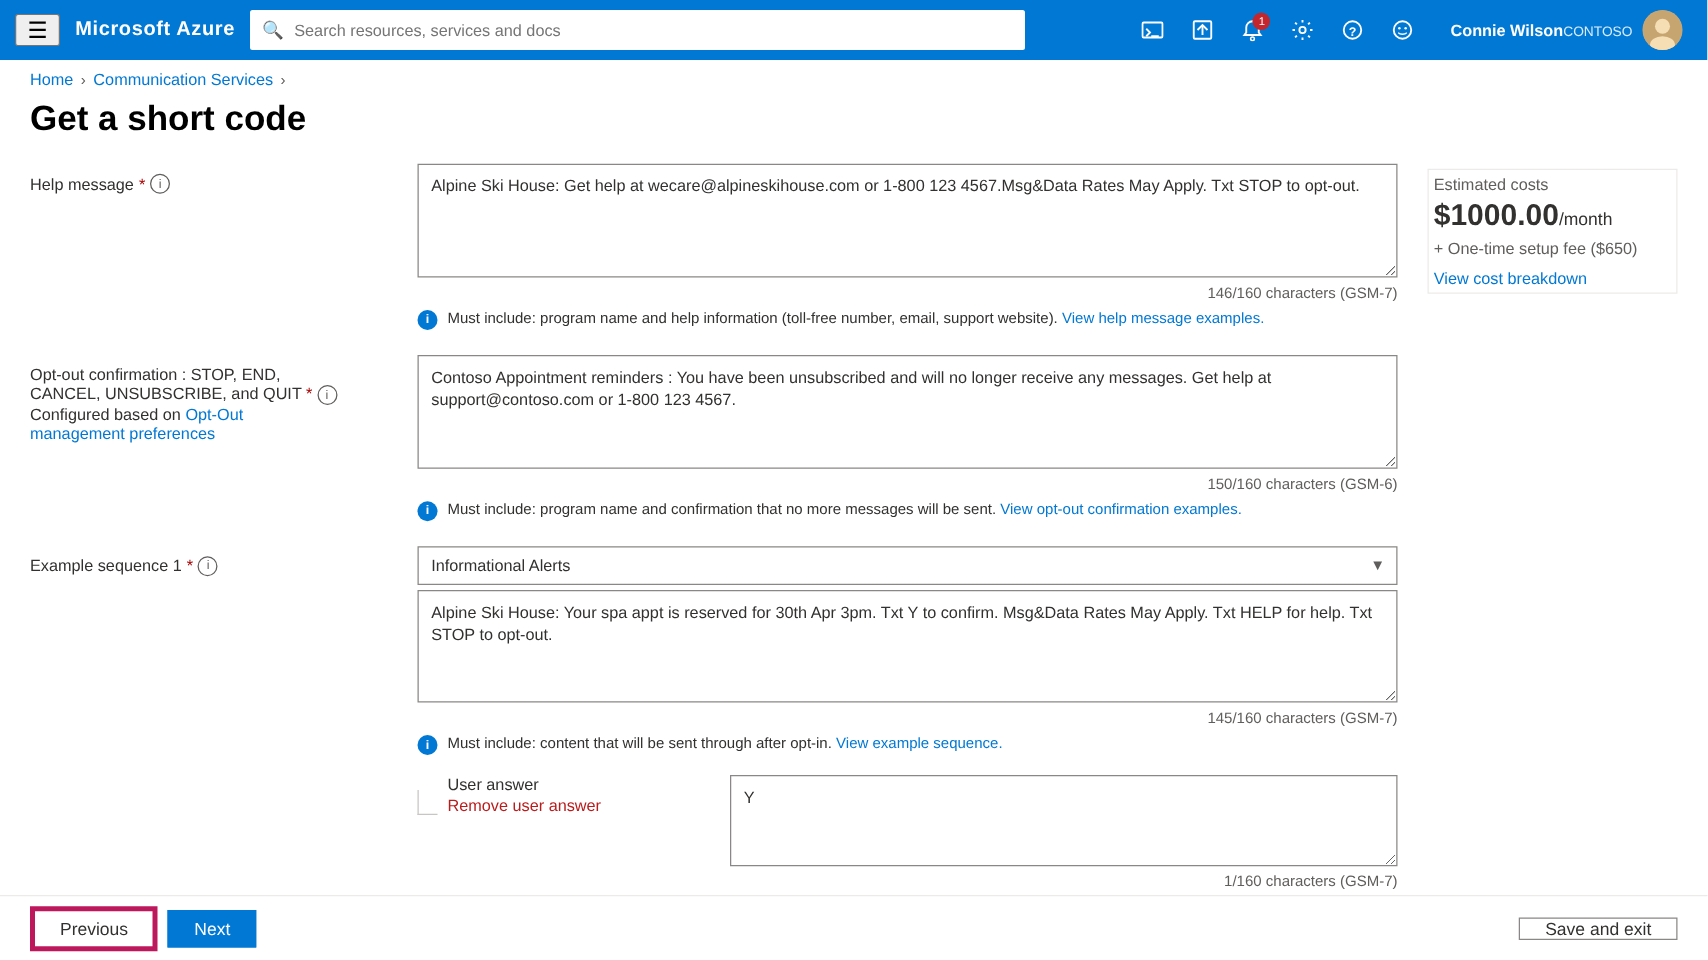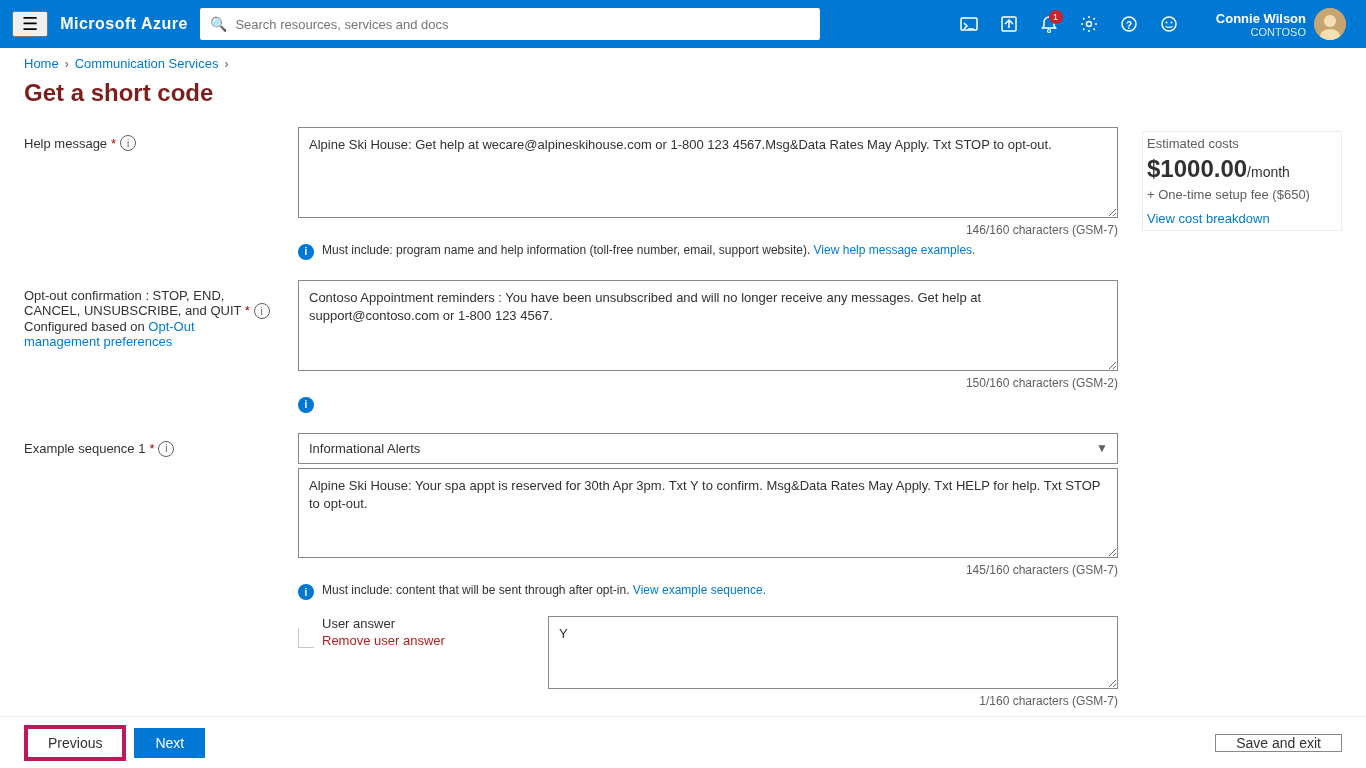--- a/index.html
+++ b/index.html
@@ -40,40 +40,40 @@
     }
     .notif-badge {
       position: absolute; top: 4px; right: 4px; background: #c4262e;
       border-radius: 50%; width: 14px; height: 14px; font-size: 9px;
       display: flex; align-items: center; justify-content: center; color: #fff;
     }
     .topnav-user {
       display: flex; align-items: center; gap: 8px; cursor: pointer;
       padding: 0 8px; height: 48px;
     }
-    .topnav-user-info { display: flex; flex-direction: column; align-items: flex-end; }
+    .topnav-user-info { display: flex; flex-direction: row; align-items: flex-end; }
     .topnav-user-name { font-size: 13px; font-weight: 600; }
-    .topnav-user-org { font-size: 11px; opacity: 0.85; padding-left: 44px; }
+    .topnav-user-org { font-size: 11px; opacity: 0.85; }
     .topnav-avatar {
       width: 32px; height: 32px; border-radius: 50%; background: #c7a571;
       display: flex; align-items: center; justify-content: center;
       overflow: hidden; font-size: 12px; font-weight: 600;
     }
 
     
     .breadcrumb {
       padding: 8px 24px 4px;
       display: flex; align-items: center; gap: 6px;
       font-size: 13px; color: #605e5c;
     }
     .breadcrumb a { color: #0078d4; text-decoration: none; }
     .breadcrumb-sep { color: #605e5c; font-size: 12px; }
 
     
-    .page-title { padding: 4px 24px 20px; font-size: 24px; font-weight: 600; color: #7f1d1d; }
+    .page-title { padding: 4px 24px 20px; font-size: 28px; font-weight: 600; color: #000000; }
 
     
     .main-content {
       padding: 0 24px 0;
       display: flex;
       gap: 24px;
       max-width: 1366px;
     }
     .form-area { flex: 1; }
     .sidebar-card {
@@ -91,21 +91,21 @@
       width: 250px; min-width: 250px; padding-top: 8px;
       font-size: 13px; color: #323130;
     }
     .form-label-col .label-text { display: flex; align-items: center; gap: 4px; }
     .required { color: #a80000; }
     .info-icon {
       display: inline-flex; align-items: center; justify-content: center;
       width: 16px; height: 16px; border-radius: 50%; border: 1.5px solid #605e5c;
       font-size: 10px; color: #605e5c; cursor: pointer; flex-shrink: 0;
     }
-    .form-field-col { flex: 1; }
+    .form-field-col { flex: 1; margin-left: 36px; }
 
     
     .form-textarea {
       width: 100%; border: 1px solid #8a8886; padding: 8px 10px;
       font-size: 13px; resize: vertical; font-family: inherit;
       color: #323130; outline: none; line-height: 1.4;
     }
 
     
     .char-count {
@@ -299,23 +299,27 @@
         <div class="opt-out-label">
           <span>Opt-out confirmation : STOP, END, CANCEL, UNSUBSCRIBE, and QUIT</span>
           <span class="required"> *</span>
           <span class="info-icon" title="Information">i</span>
           <br>
           <span>Configured based on </span><a href="#">Opt-Out management preferences</a>
         </div>
       </div>
       <div class="form-field-col">
         <textarea class="form-textarea" rows="4" style="">Contoso Appointment reminders : You have been unsubscribed and will no longer receive any messages. Get help at support@contoso.com or 1-800 123 4567.</textarea>
-        <div class="char-count">150/160 characters (GSM-2)</div>
+        <div class="char-count">150/160 characters (GSM-6)</div>
         <div class="info-msg">
           <div class="info-msg-icon">i</div>
+          <span>
+            <span>Must include: program name and confirmation that no more messages will be sent.</span>
+            <a href="#">View opt-out confirmation examples.</a>
+          </span>
         </div>
       </div>
     </div>
 
     <div class="form-row">
       <div class="form-label-col">
         <div class="label-text">
           <span>Example sequence 1</span>
           <span class="required"> *</span>
           <span class="info-icon" title="Information">i</span>

